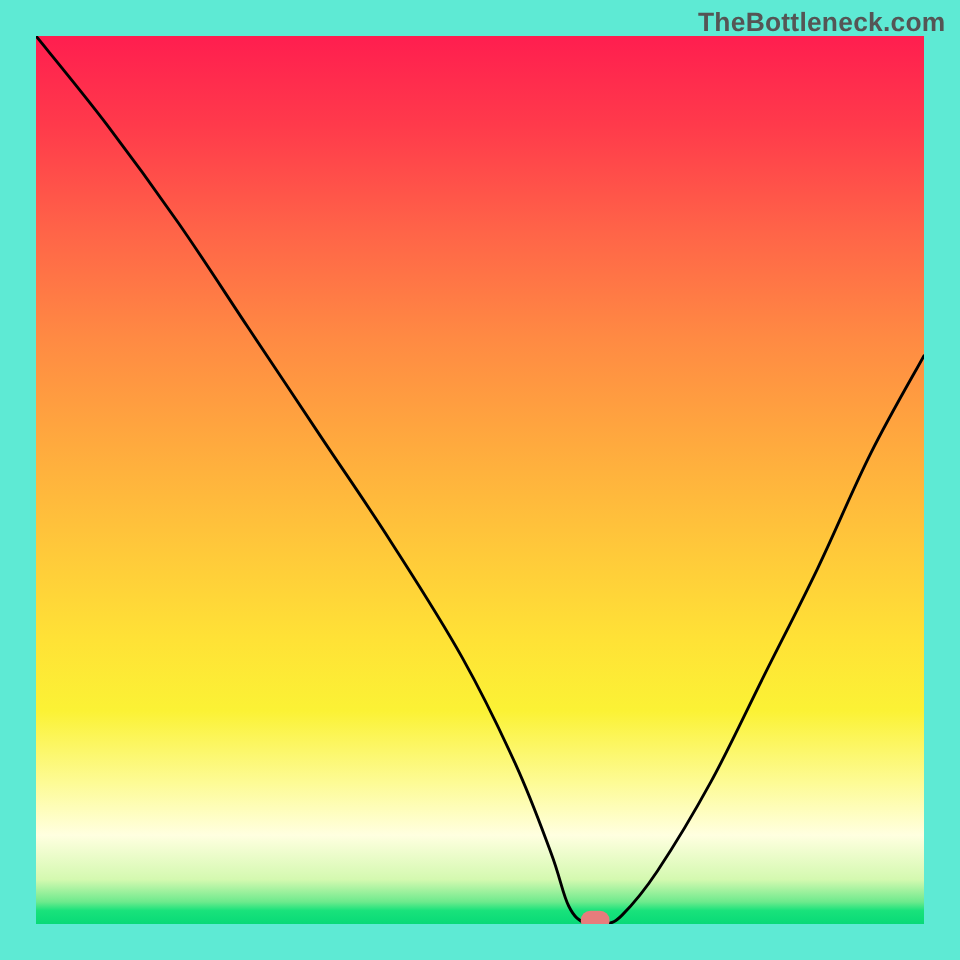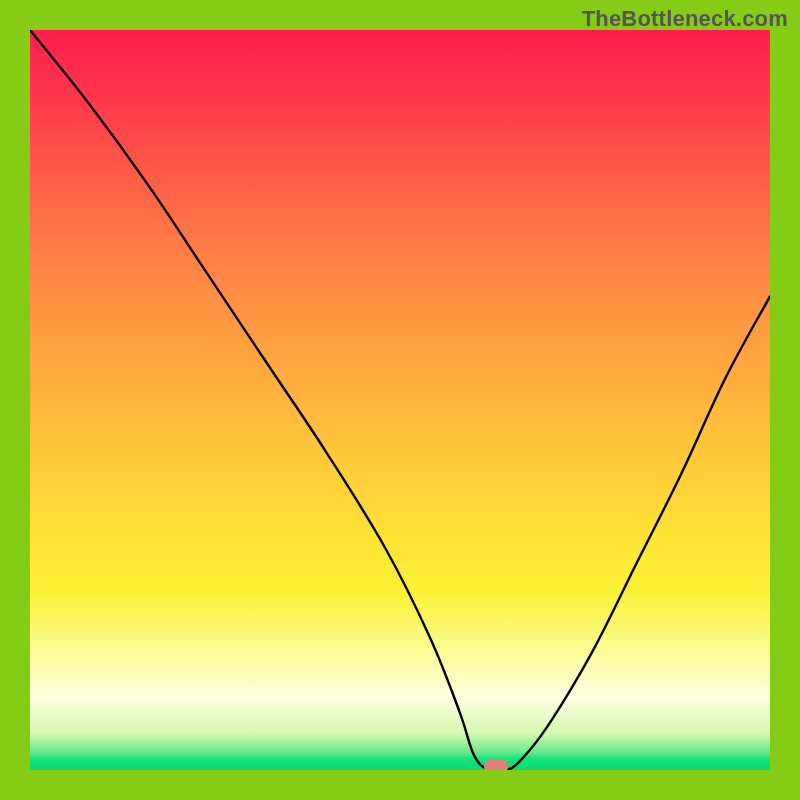--- a/index.html
+++ b/index.html
@@ -1,21 +1,21 @@
 <!DOCTYPE html>
 <html><head>
 <meta charset="utf-8">
 <style>
   * { margin: 0; padding: 0; box-sizing: border-box; }
   html, body { width: 800px; height: 800px; overflow: hidden; background: #000; }
   .frame {
     position: relative;
     width: 800px;
     height: 800px;
-    background: #84cc16;
+    background: #5eead4;
   }
   .watermark {
     position: absolute;
     top: 6px;
     right: 12px;
     font-family: Arial, Helvetica, sans-serif;
     font-size: 22px;
     font-weight: 600;
     color: #555;
     letter-spacing: 0.2px;

